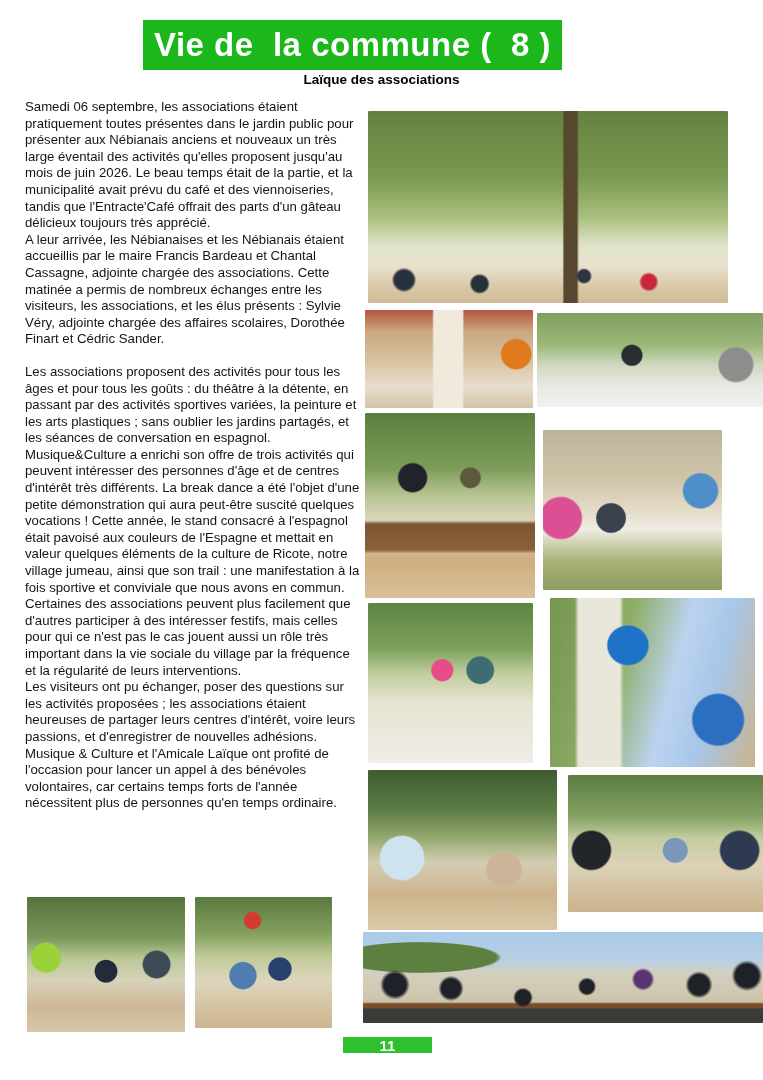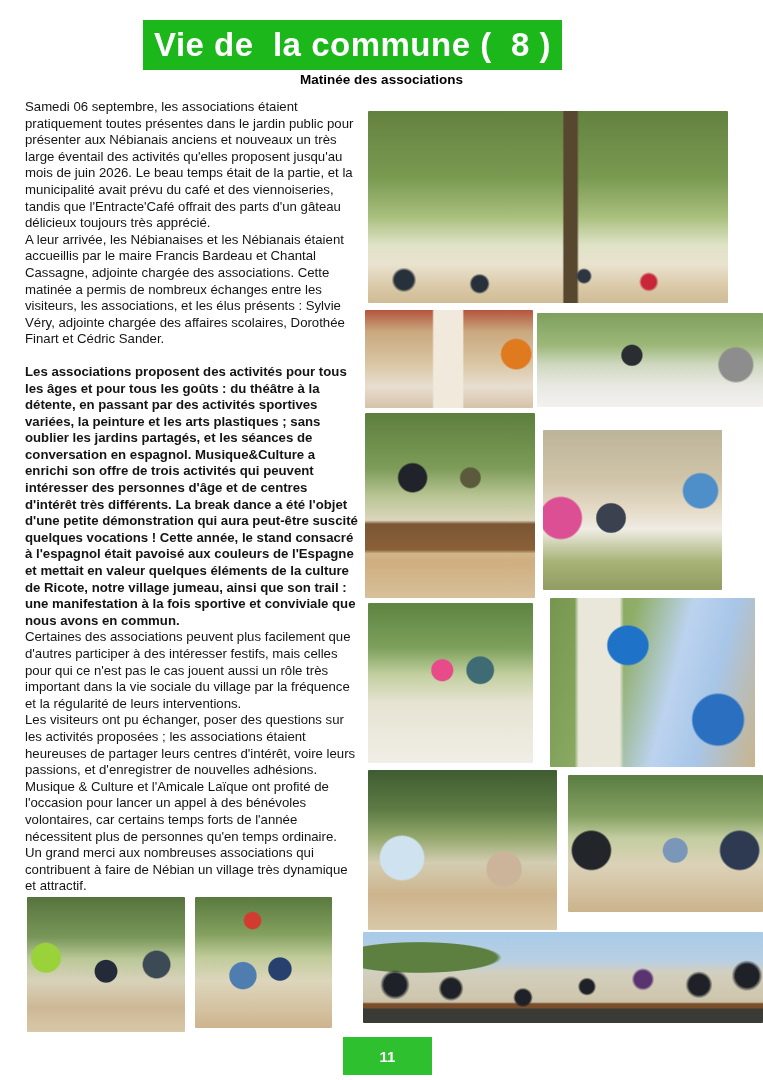--- a/index.html
+++ b/index.html
@@ -19,21 +19,21 @@
   .subtitle{
     position:absolute;left:0;top:72px;width:763px;text-align:center;
     font-weight:bold;font-size:13.5px;color:#000;
   }
   
   .text-col{
     position:absolute;left:25px;top:99px;width:335px;
     font-size:13.2px;line-height:16.6px;text-align:left;
   }
   .text-col p{margin:0;}
-  .text-col p.gap{margin-top:16px;font-weight:bold;}
+  .text-col p.gap{margin-top:16px;}
   
   .photo{position:absolute;border-radius:1px;}
   .ph1{left:368px;top:111px;width:360px;height:192px;
     background:
       radial-gradient(circle at 78% 89%, #c8273a 0 2.2%, rgba(0,0,0,0) 3%),
       radial-gradient(circle at 10% 88%, #27313b 0 2.6%, rgba(0,0,0,0) 3.4%),
       radial-gradient(circle at 31% 90%, #27313b 0 2.6%, rgba(0,0,0,0) 3.4%),
       radial-gradient(circle at 60% 86%, #2c3540 0 2.2%, rgba(0,0,0,0) 3%),
       linear-gradient(90deg, rgba(0,0,0,0) 54%, #57472f 54.5%, #57472f 58%, rgba(0,0,0,0) 58.6%),
       linear-gradient(180deg,#64823f 0%,#7a9a52 35%,#a9bf7d 55%,#dfe3c8 70%,#e9e2cf 80%,#d9c8a6 92%,#cfbb96 100%);}
@@ -100,43 +100,42 @@
       radial-gradient(circle at 40% 72%, #1e2228 0 3%, rgba(0,0,0,0) 4%),
       radial-gradient(circle at 56% 60%, #1e2228 0 3%, rgba(0,0,0,0) 4%),
       radial-gradient(circle at 70% 52%, #5a3470 0 3%, rgba(0,0,0,0) 4%),
       radial-gradient(circle at 84% 58%, #1e2228 0 3%, rgba(0,0,0,0) 4%),
       radial-gradient(circle at 96% 48%, #1e2228 0 3%, rgba(0,0,0,0) 4%),
       radial-gradient(ellipse at 14% 28%, #5d8040 0 16%, rgba(0,0,0,0) 17%),
       linear-gradient(180deg, rgba(0,0,0,0) 77%, #7a4e2a 79%, #7a4e2a 83%, #3a3a36 85%, #3a3a36 100%),
       linear-gradient(180deg,#a8cbe8 0%,#b9cfe2 32%,#d3cfbe 45%,#cfc7ae 70%,#b8b2a0 100%);}
   
   .page-num{
-    position:absolute;left:343px;top:1037px;width:89px;height:38px;
+    position:absolute;left:343px;top:1037px;width:89px;height:16px;
     display:flex;align-items:center;justify-content:center;
     color:#ffffff;font-size:15px;font-weight:bold;
   }
 </style>
 </head>
 <body>
 
 <div class="page">
 
   <div class="banner" style="background: rgb(27, 183, 27);">
     <span class="title">Vie de  la commune (  8 )</span>
   </div>
 
-  <div class="subtitle">Matinée des associations</div>
+  <div class="subtitle">Laïque des associations</div>
 
   <div class="text-col">
     <p>Samedi 06 septembre, les associations étaient pratiquement toutes présentes dans le jardin public pour présenter aux Nébianais anciens et nouveaux un très large éventail des activités qu'elles proposent jusqu'au mois de juin 2026. Le beau temps était de la partie, et la municipalité avait prévu du café et des viennoiseries, tandis que l'Entracte'Café offrait des parts d'un gâteau délicieux toujours très apprécié.</p>
     <p>A leur arrivée, les Nébianaises et les Nébianais étaient accueillis par le maire Francis Bardeau et Chantal Cassagne, adjointe chargée des associations. Cette matinée a permis de nombreux échanges entre les visiteurs, les associations, et les élus présents : Sylvie Véry, adjointe chargée des affaires scolaires, Dorothée Finart et Cédric Sander.</p>
     <p class="gap">Les associations proposent des activités pour tous les âges et pour tous les goûts : du théâtre à la détente, en passant par des activités sportives variées, la peinture et les arts plastiques ; sans oublier les jardins partagés, et les séances de conversation en espagnol. Musique&amp;Culture a enrichi son offre de trois activités qui peuvent intéresser des personnes d'âge et de centres d'intérêt très différents. La break dance a été l'objet d'une petite démonstration qui aura peut-être suscité quelques vocations ! Cette année, le stand consacré à l'espagnol était pavoisé aux couleurs de l'Espagne et mettait en valeur quelques éléments de la culture de Ricote, notre village jumeau, ainsi que son trail : une manifestation à la fois sportive et conviviale que nous avons en commun.</p>
     <p>Certaines des associations peuvent plus facilement que d'autres participer à des intéresser festifs, mais celles pour qui ce n'est pas le cas jouent aussi un rôle très important dans la vie sociale du village par la fréquence et la régularité de leurs interventions.</p>
     <p>Les visiteurs ont pu échanger, poser des questions sur les activités proposées ; les associations étaient heureuses de partager leurs centres d'intérêt, voire leurs passions, et d'enregistrer de nouvelles adhésions. Musique &amp; Culture et l'Amicale Laïque ont profité de l'occasion pour lancer un appel à des bénévoles volontaires, car certains temps forts de l'année nécessitent plus de personnes qu'en temps ordinaire.</p>
-    <p>Un grand merci aux nombreuses associations qui contribuent à faire de Nébian un village très dynamique et attractif.</p>
   </div>
 
   <div class="photo ph1" title="Jardin public sous les grands arbres avec visiteurs et stands"></div>
   <div class="photo ph2" title="Stand avec panneaux de photos et animateurs"></div>
   <div class="photo ph3" title="Échange assis à une table blanche sous les arbres"></div>
   <div class="photo ph4" title="Groupe debout autour d'un banc en bois"></div>
   <div class="photo ph5" title="Participants attablés devant un mur de pierre avec une peinture"></div>
   <div class="photo ph6" title="Deux hommes et un enfant près des tables"></div>
   <div class="photo ph7" title="Tee-shirt bleu suspendu et bénévole au stand"></div>
   <div class="photo ph8" title="Table d'exposition d'aquarelles sous les arbres"></div>

